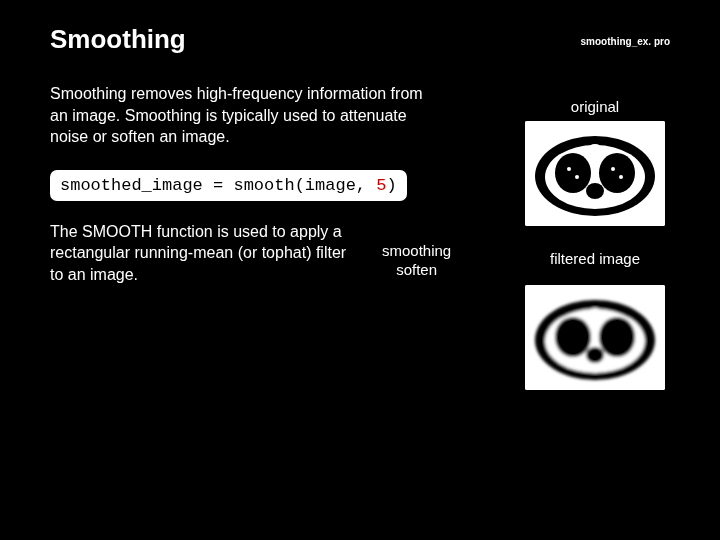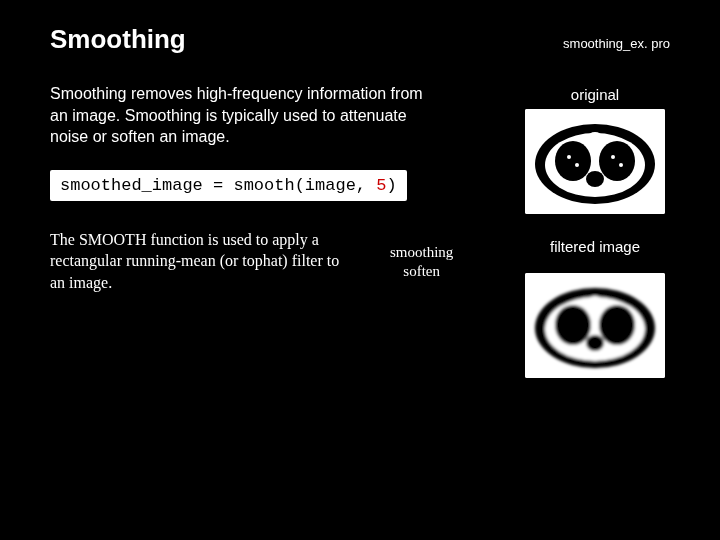--- a/index.html
+++ b/index.html
@@ -19,61 +19,61 @@
   }
   .title {
     font-size: 26px;
     font-weight: bold;
     margin-bottom: 28px;
   }
   .filename {
     position: absolute;
     top: 36px;
     right: 50px;
-    font-size: 13px;
+    font-size: 10px;
+    font-weight: bold;
   }
   .intro {
     font-size: 16px;
     line-height: 1.35;
     max-width: 390px;
     margin-bottom: 22px;
   }
   .code-box {
     background: #fff;
     color: #000;
     font-family: "Courier New", monospace;
     font-size: 17px;
     padding: 6px 10px;
     display: inline-block;
-    border-radius: 2px;
-    margin-bottom: 28px;
+    border-radius: 7px;
+    margin-bottom: 20px;
   }
   .code-func { color: #000; }
   .code-num { color: #c00; }
   .bottom-row {
     display: flex;
-    align-items: flex-start;
-    gap: 40px;
-    font-family: Liberation Serif, serif;
+    align-items: center;
+    gap: 32px;
   }
   .desc {
     font-size: 16px;
     line-height: 1.35;
     max-width: 300px;
   }
   .kernel-label {
     font-size: 15px;
     text-align: center;
     line-height: 1.3;
     margin-top: 14px;
   }
   .right-col {
     position: absolute;
     right: 50px;
-    top: 86px;
+    top: 98px;
     width: 150px;
     text-align: center;
   }
   .img-label {
     font-size: 15px;
     margin-bottom: 6px;
   }
   .img-label2 {
     font-size: 15px;
     margin-top: 24px;

